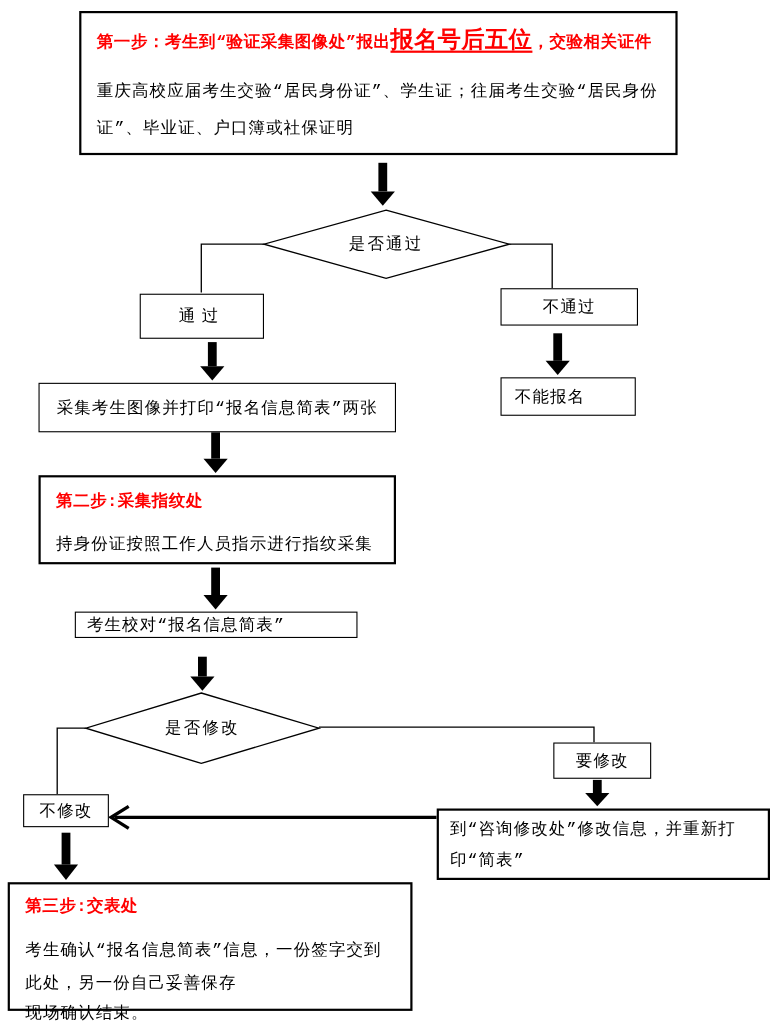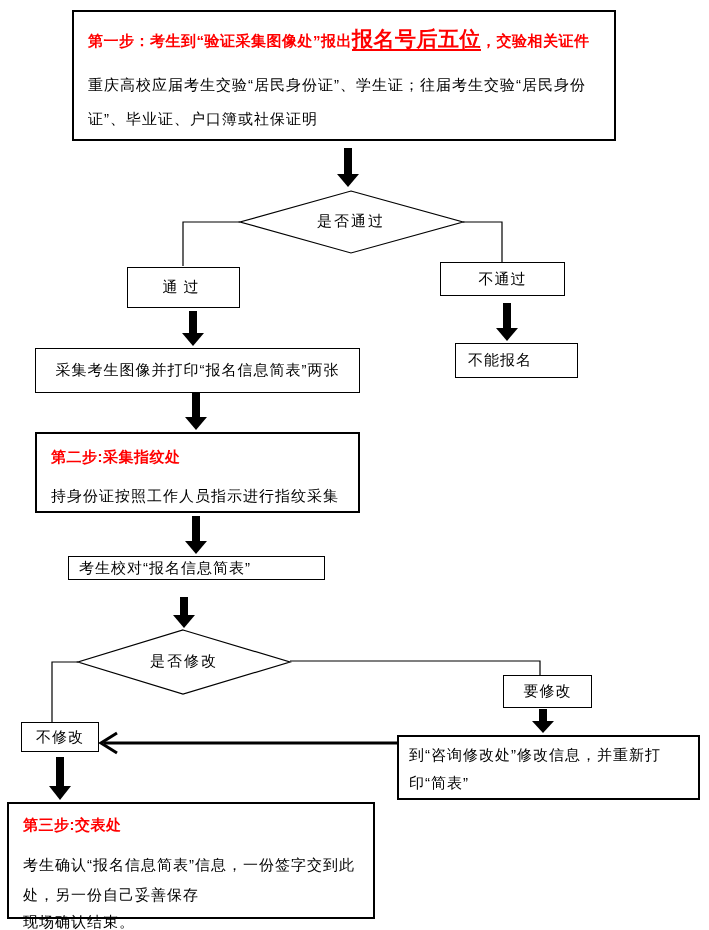--- a/index.html
+++ b/index.html
@@ -1,18 +1,18 @@
 <!DOCTYPE html>
 <html style="--accent: #FF0000;"><head>
 <meta charset="utf-8">
 <style>
   html,body{margin:0;padding:0;background:#ffffff;}
   #canvas{
     position:relative;width:709px;height:930px;background:#ffffff;overflow:hidden;
-    font-family:Liberation Sans, sans-serif;
+    font-family:Liberation Mono, monospace;
     color:#000000;font-size:15px;letter-spacing:1px;
   }
   #wires{position:absolute;left:0;top:0;width:709px;height:930px;}
   .box{position:absolute;box-sizing:border-box;background:#ffffff;border:1px solid #000000;}
   .thick{border-width:2px;}
   .center{display:flex;align-items:center;justify-content:center;white-space:nowrap;}
   .vcenter{display:flex;align-items:center;white-space:nowrap;text-align:right;}
   .dlabel{position:absolute;text-align:center;letter-spacing:2px;white-space:nowrap;}
   .steptitle{color:var(--accent,#FF0000);font-weight:bold;letter-spacing:0.5px;}
   .big{font-size:21px;text-decoration:underline;text-decoration-thickness:2px;text-underline-offset:3px;}
@@ -74,21 +74,21 @@
   <div class="box thick" style="left:72px;top:10px;width:544px;height:131px;padding:12px 14px 0 14px;">
     <p class="steptitle" style="line-height:30px;"><span>第一步：考生到“验证采集图像处”报出</span><span class="big">报名号后五位</span><span>，交验相关证件</span></p>
     <p style="margin-top:12px;line-height:34px;">重庆高校应届考生交验“居民身份证”、学生证；往届考生交验“居民身份证”、毕业证、户口簿或社保证明</p>
   </div>
 
   <div class="dlabel" style="left:271px;top:212px;width:160px;">是否通过</div>
 
   <div class="box center" style="left:127px;top:267px;width:113px;height:41px;">
     <span class="pass-label">通过</span>
   </div>
-  <div class="box center" style="left:440px;top:262px;width:125px;height:34px;">
+  <div class="box center" style="left:455px;top:262px;width:125px;height:34px;">
     <span>不通过</span>
   </div>
 
   <div class="box center" style="left:35px;top:348px;width:325px;height:45px;">
     <span>采集考生图像并打印“报名信息简表”两张</span>
   </div>
 
   <div class="box vcenter" style="left:455px;top:343px;width:123px;height:35px;padding-left:12px;">
     <span>不能报名</span>
   </div>

